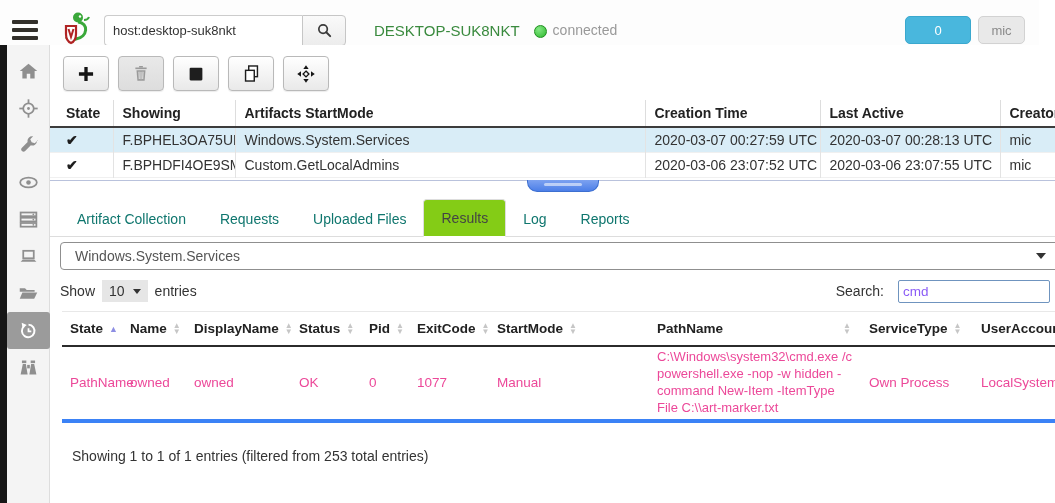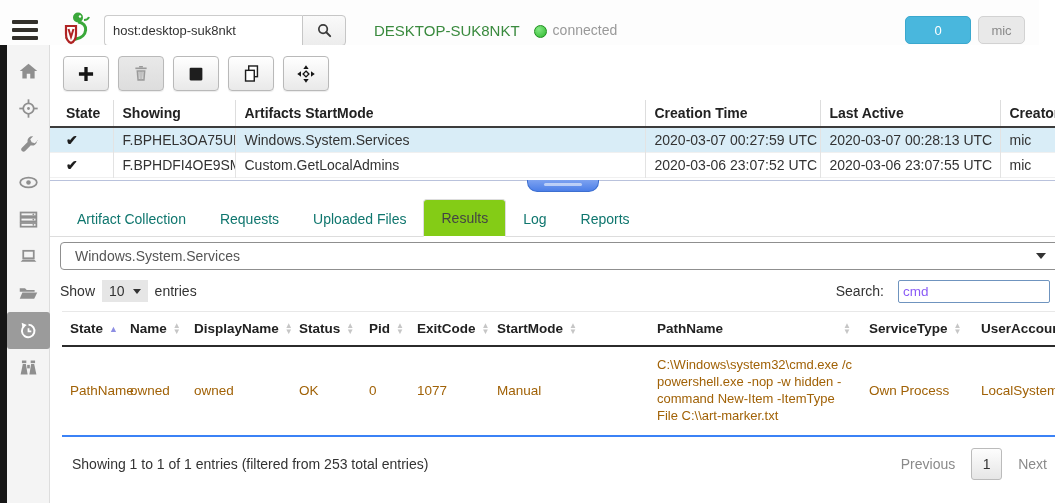--- a/index.html
+++ b/index.html
@@ -91,21 +91,21 @@
   .pagesize .caret-down { border-top-width:5px; border-left-width:4px; border-right-width:4px; }
   .search-group { display:flex; align-items:center; gap:14px; }
   .search-group input { width:152px; height:23px; border:1px solid #6f94bf; border-radius:2px; padding:0 4px;
                         font-size:13.5px; color:#8b5cf6; font-family:"Liberation Sans", sans-serif; outline:none; }
 
   
   .results { position:absolute; top:266px; left:12px; }
   .results table { border-collapse:collapse; table-layout:fixed; width:1061px; font-size:13.5px; }
   .results th { border-top:1px solid #e8e8e8; border-bottom:2px solid #2b2b2b; padding:9px 8px; font-weight:bold;
                 color:#222; text-align:left; cursor:pointer; }
-  .results td { border-bottom:2px solid #3b82f6; padding:10px 8px; vertical-align:middle; color:#a16207; }
+  .results td { border-bottom:4px solid #3b82f6; padding:2px 8px; vertical-align:middle; color:#ec4899; }
   .th-inner { display:flex; align-items:center; gap:6px; }
   .th-inner.spread { justify-content:space-between; padding-right:2px; }
   .sort-both { display:flex; flex-direction:column; font-size:8px; line-height:6px; color:#c6c6c6; }
   .sort-both::before { content:"▲"; }
   .sort-both::after { content:"▼"; }
   .sort-asc { font-size:9px; color:#8d8ee3; }
   .sort-asc::before { content:"▲"; }
   .pathcell { width:196px; line-height:1.3; font-size:13px; word-wrap:break-word; }
 
   
@@ -427,21 +427,16 @@
               </td>
             <td>Own Process</td>
             <td>LocalSystem</td>
           </tr>
         </tbody>
       </table>
     </div>
 
     <div class="tfooter">
       <div>Showing 1 to 1 of 1 entries (filtered from 253 total entries)</div>
-      <div class="pager">
-        <span class="plabel">Previous</span>
-        <span class="page-btn">1</span>
-        <span class="plabel">Next</span>
-      </div>
     </div>
 
   </div>
 </div>
 
 </body></html>

